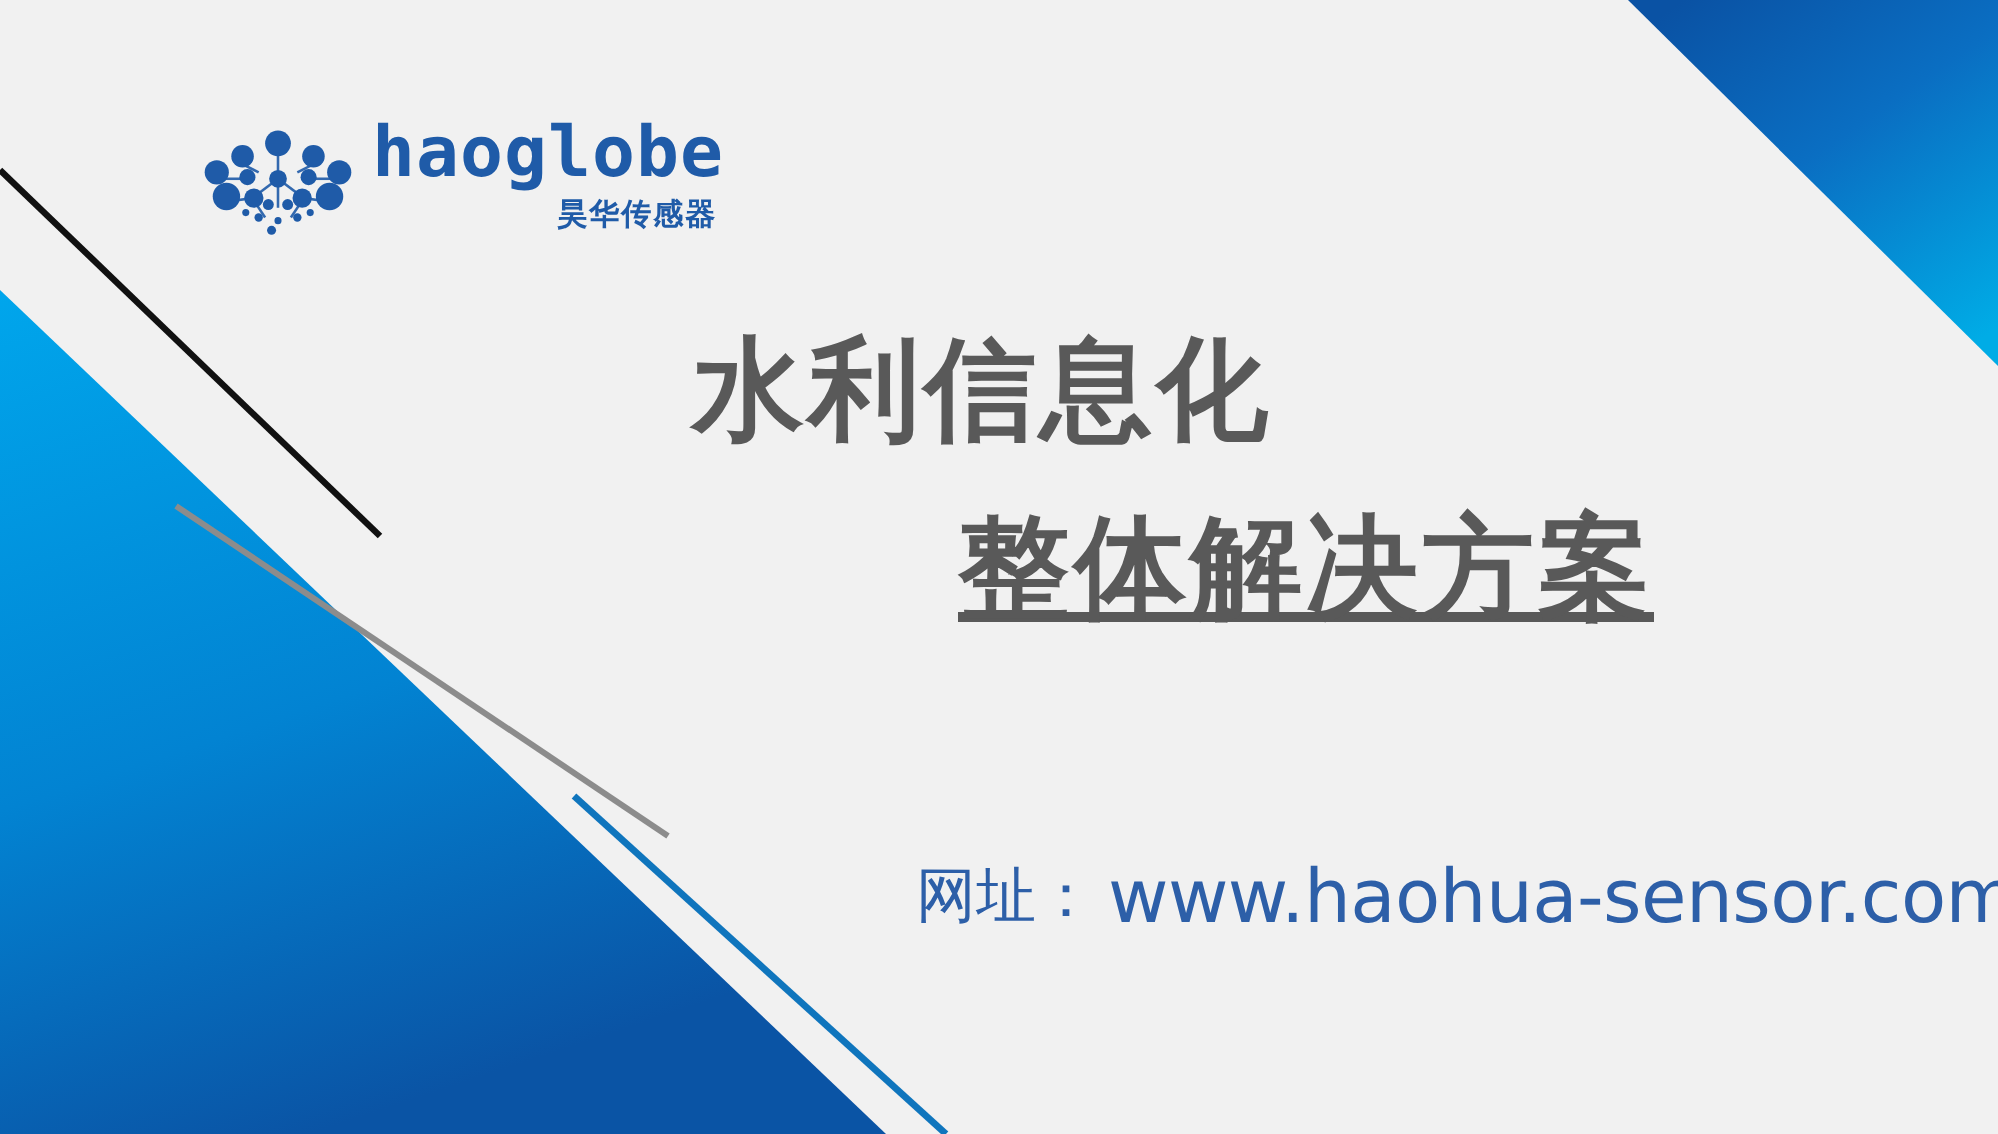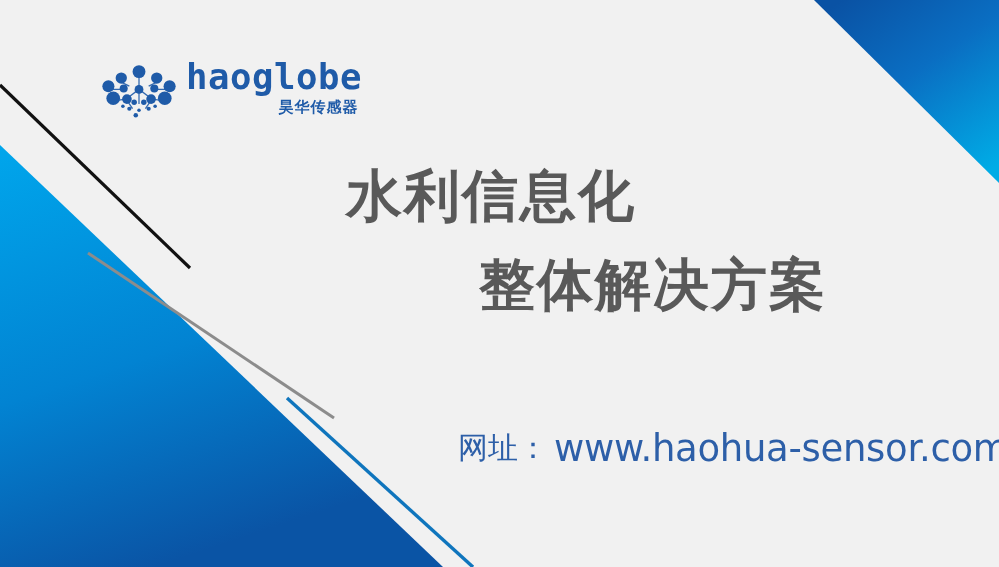--- a/index.html
+++ b/index.html
@@ -81,20 +81,21 @@
     font-size: 56px;
     font-weight: 700;
     color: #595959;
     line-height: 1.0;
     letter-spacing: 2px;
     white-space: nowrap;
   }
   #headline-line-2 {
     margin-top: 33px;
     margin-left: 133px;
+    text-decoration: underline;
   }
 
   
   #website {
     position: absolute;
     left: 458px;
     top: 427px;
     display: flex;
     align-items: center;
     white-space: nowrap;

